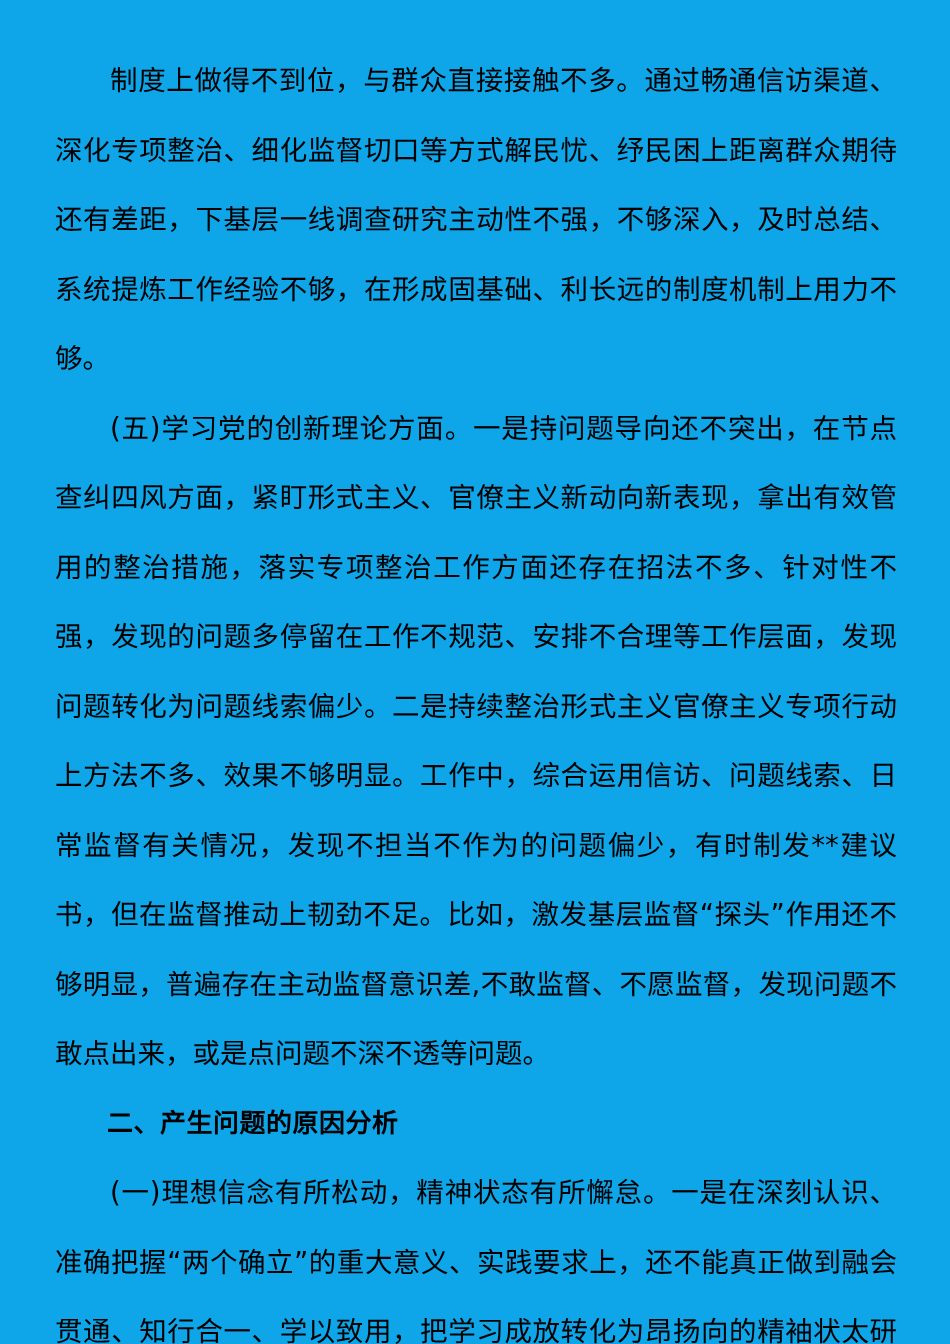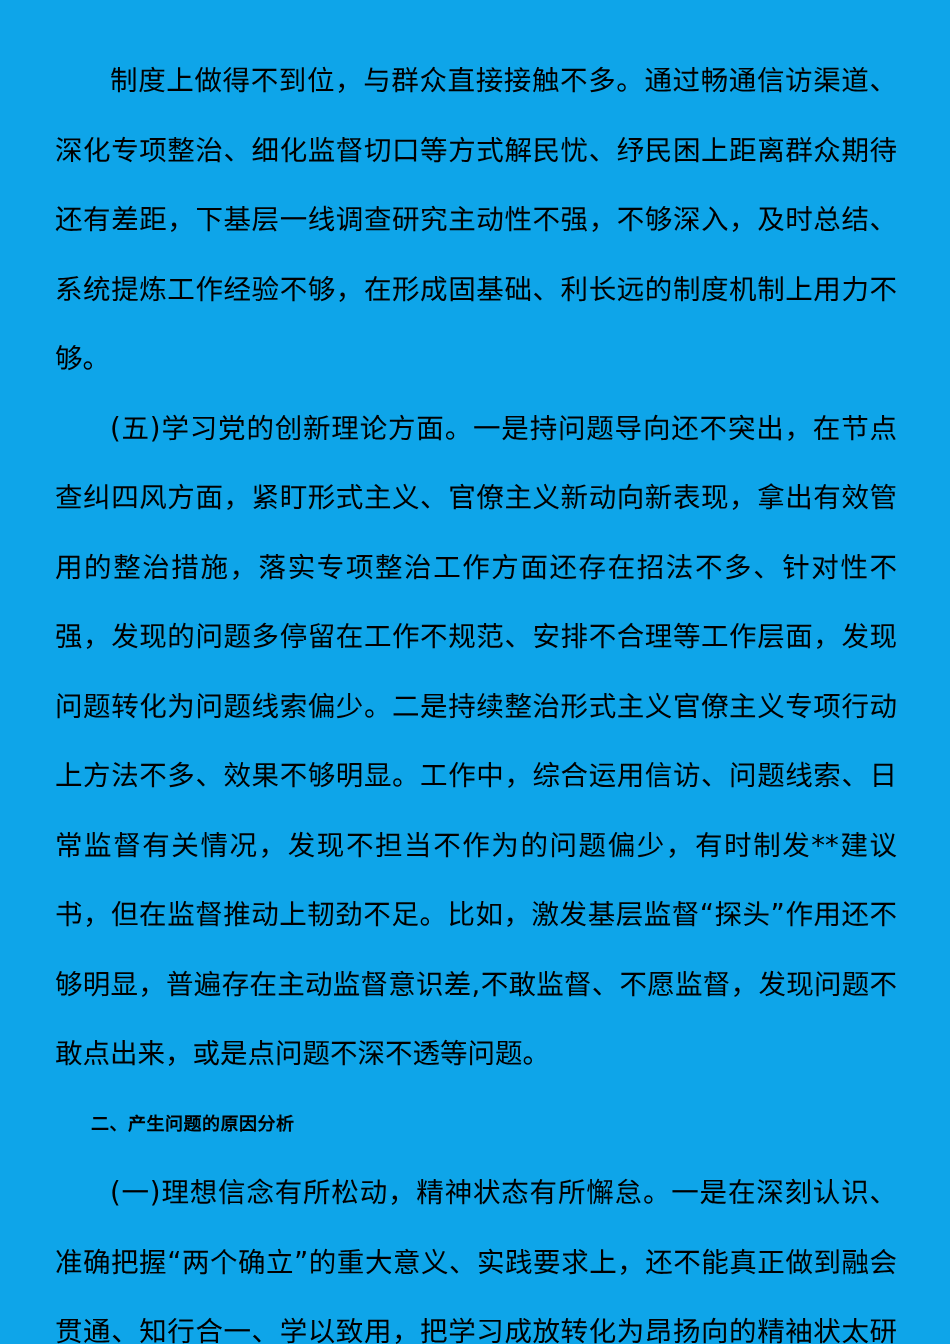--- a/index.html
+++ b/index.html
@@ -42,21 +42,21 @@
   }
   b.lead {
     font-weight: 400;
   }
   .para .plain {
     font-weight: 400;
   }
   
   p.section-heading {
     margin: 0;
-    font-size: 18px;
+    font-size: 26px;
     line-height: 69.5px;
     color: #000000;
     font-weight: 700;
     text-indent: 2em;
     letter-spacing: 0.5px;
   }
 </style>
 </head>
 <body>
 

